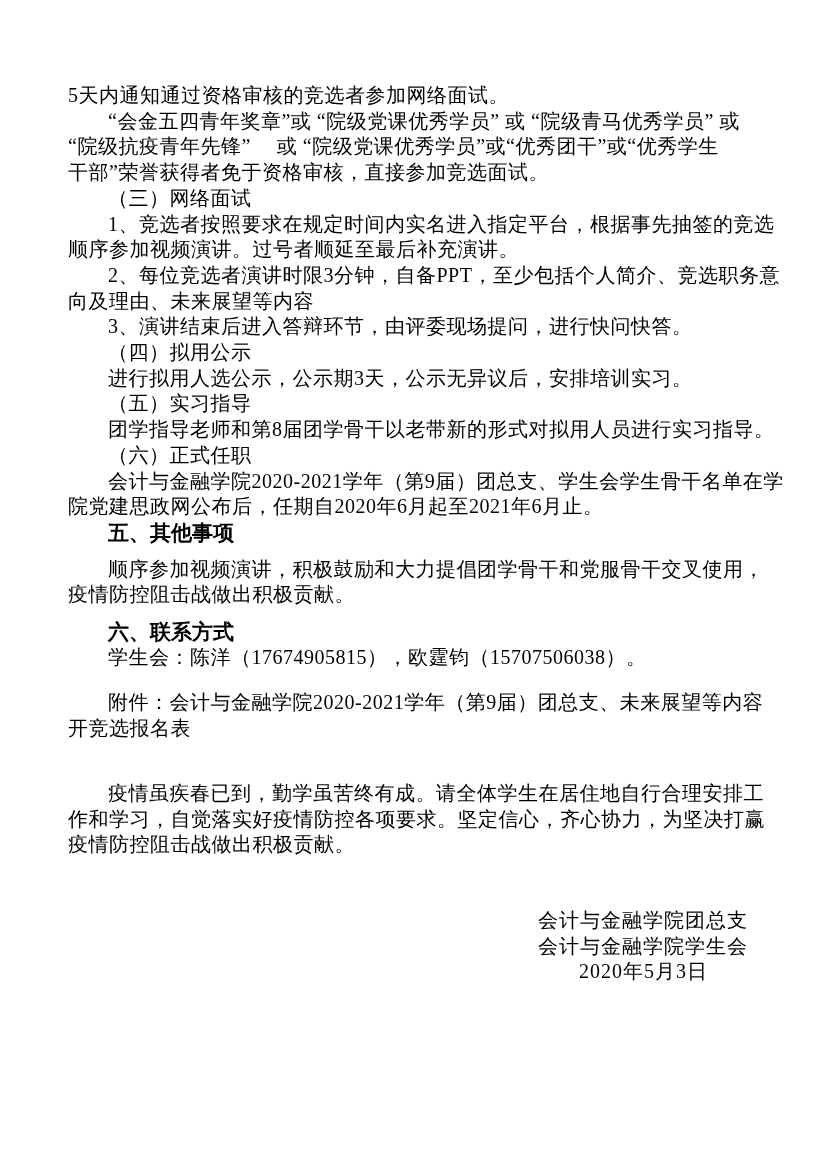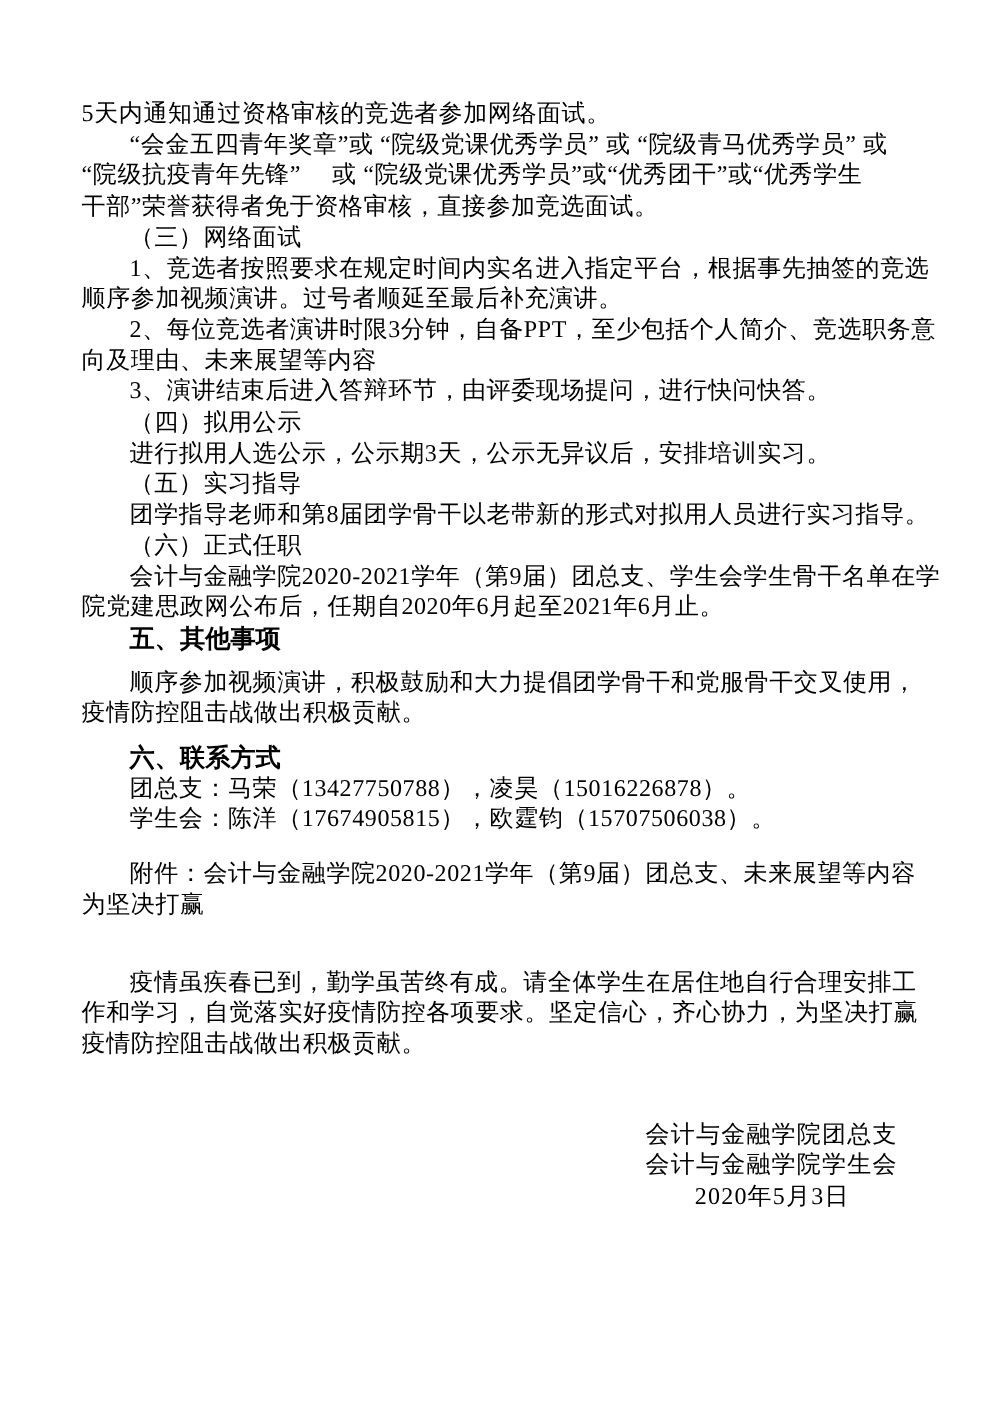--- a/index.html
+++ b/index.html
@@ -73,26 +73,25 @@
   <div class="line indent">会计与金融学院2020-2021学年（第9届）团总支、学生会学生骨干名单在学</div>
   <div class="line">院党建思政网公布后，任期自2020年6月起至2021年6月止。</div>
 
   <div class="heading heading-other">五、其他事项</div>
 
   <div class="line indent">顺序参加视频演讲，积极鼓励和大力提倡团学骨干和党服骨干交叉使用，</div>
   <div class="line">疫情防控阻击战做出积极贡献。</div>
 
   <div class="heading heading-contact">六、联系方式</div>
 
-  <div class="line indent">团总支：马荣（13427750788），凌昊（15016226878）。</div>
   <div class="line indent">学生会：陈洋（17674905815），欧霆钧（15707506038）。</div>
 
   <div class="attachment-block">
     <div class="line indent">附件：会计与金融学院2020-2021学年（第9届）团总支、未来展望等内容</div>
-    <div class="line">为坚决打赢</div>
+    <div class="line">开竞选报名表</div>
   </div>
 
   <div class="epidemic-block">
     <div class="line indent">疫情虽疾春已到，勤学虽苦终有成。请全体学生在居住地自行合理安排工</div>
     <div class="line">作和学习，自觉落实好疫情防控各项要求。坚定信心，齐心协力，为坚决打赢</div>
     <div class="line">疫情防控阻击战做出积极贡献。</div>
   </div>
 
   <div class="signature-block">
     <div class="line">会计与金融学院团总支</div>

